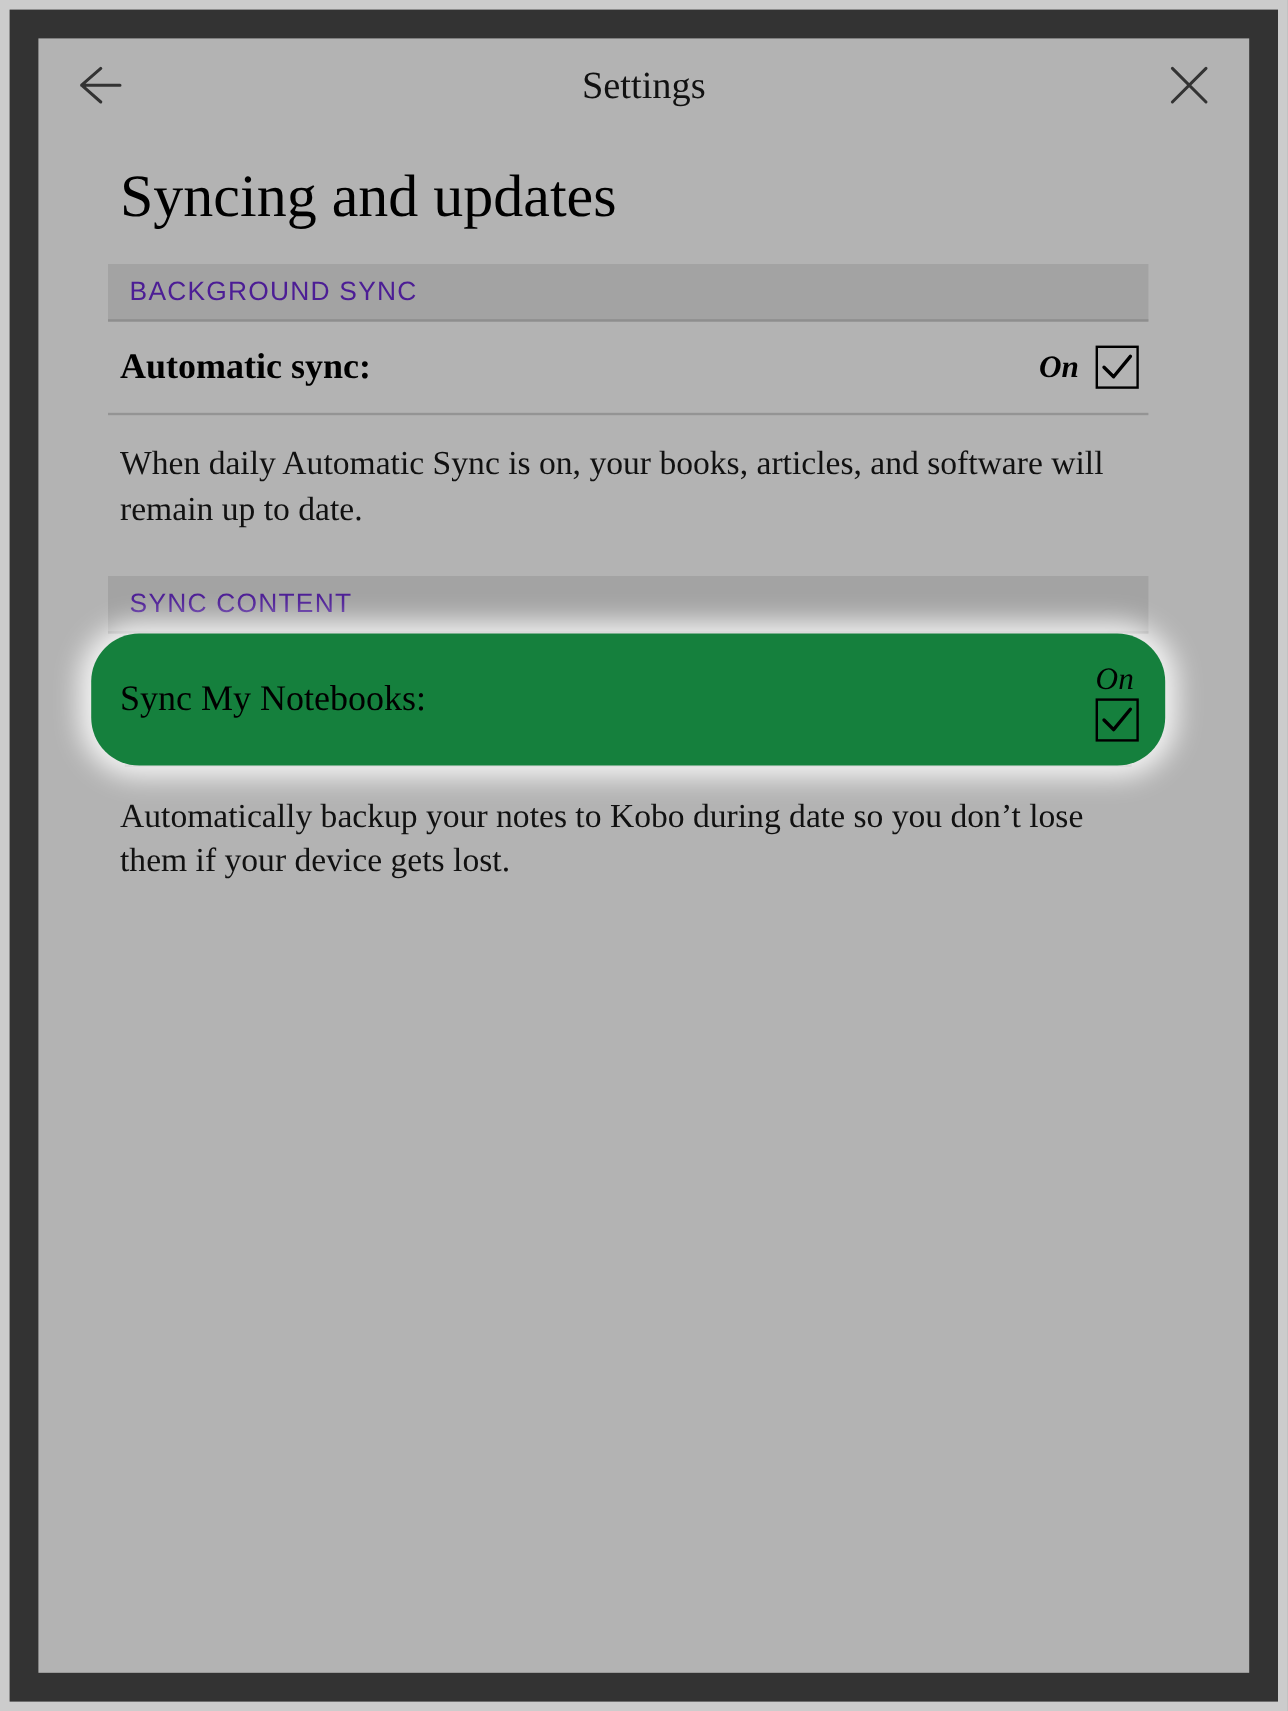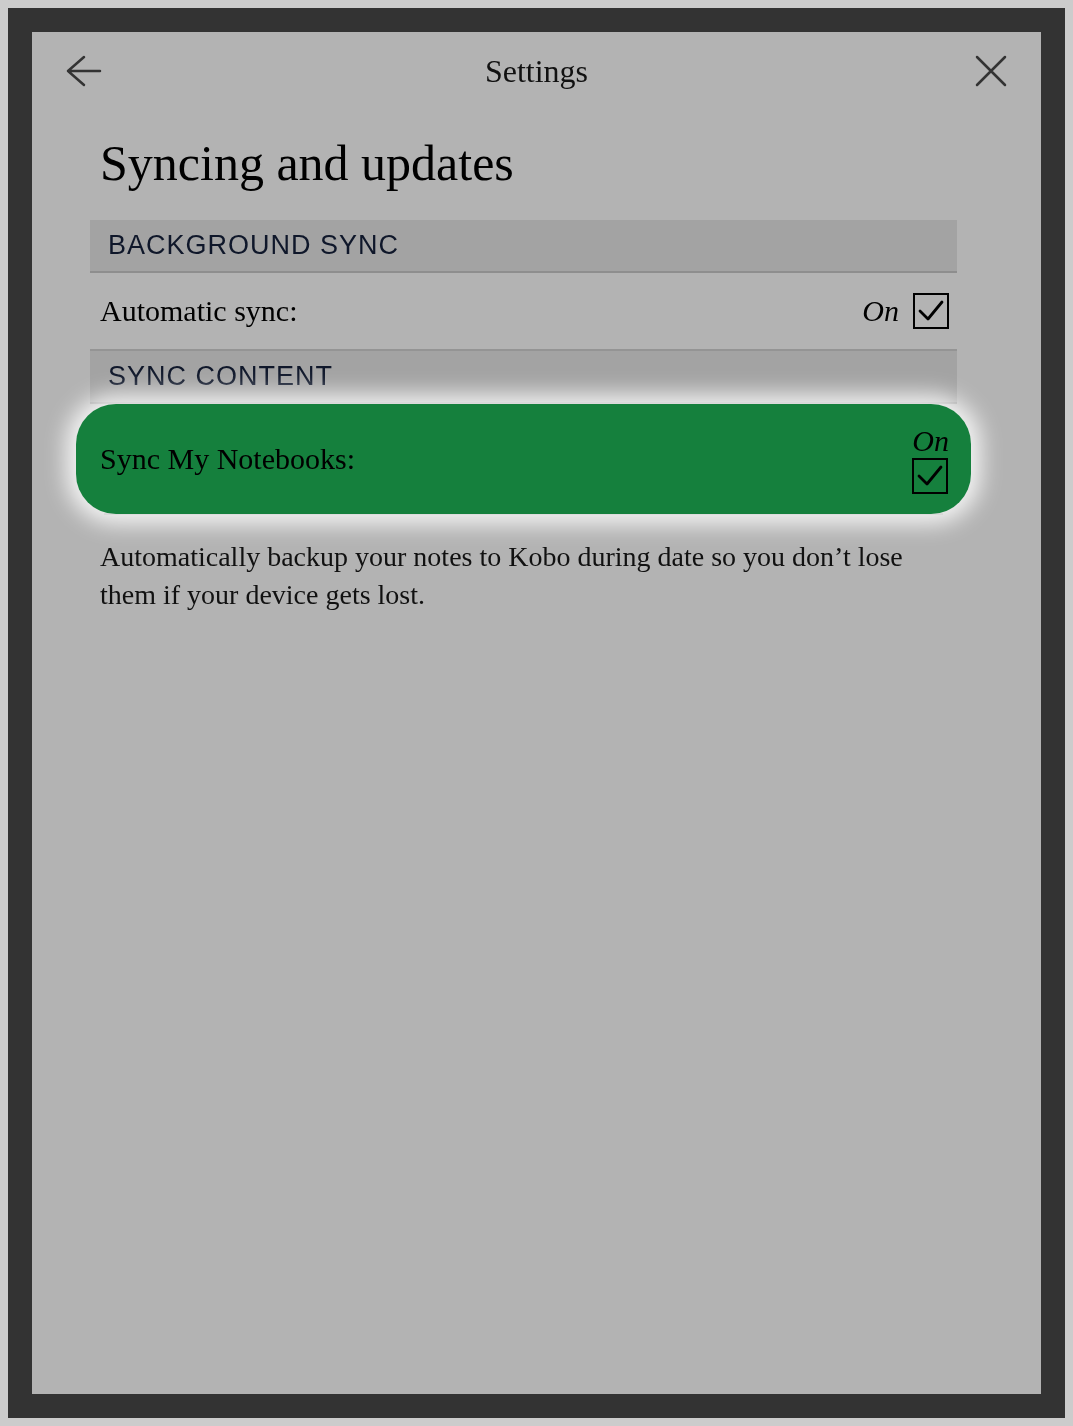--- a/index.html
+++ b/index.html
@@ -72,45 +72,46 @@
   .page-title {
     font-size: 50px;
     font-weight: normal;
     margin-top: 24px;
     margin-bottom: 28px;
     padding-left: 10px;
   }
   .section-header {
     background: #a3a3a3;
     font-family: Arial, Helvetica, sans-serif;
-    font-size: 27px;
+    font-size: 22px;
     letter-spacing: 1px;
-    color: #0f172a;
+    color: #4c1d95;
     padding: 10px 18px;
     border-bottom: 2px solid #8e8e8e;
   }
   .row {
     display: flex;
     align-items: center;
     justify-content: space-between;
     padding: 20px 8px 20px 10px;
     border-bottom: 2px solid #949494;
     font-size: 30px;
+    font-weight: bold;
   }
   .row .label {
     font-size: 30px;
   }
   .row .value-area {
     display: flex;
     align-items: center;
     gap: 14px;
   }
   .value-text {
     font-style: italic;
-    font-size: 30px;
+    font-size: 26px;
   }
   .checkbox {
     width: 36px;
     height: 36px;
     border: 2.5px solid #000;
     display: flex;
     align-items: center;
     justify-content: center;
   }
   .chevron {
@@ -182,20 +183,21 @@
           <span class="value-text">On</span>
           <span class="checkbox">
             <svg width="28" height="28" viewBox="0 0 28 28">
               <path d="M3 14 L11 22 L25 5" stroke="#000" stroke-width="2.8" fill="none" stroke-linecap="round" stroke-linejoin="round"></path>
             </svg>
           </span>
         </span>
       </div>
 
 
+      <div class="description">When daily Automatic Sync is on, your books, articles, and software will remain up to date.</div>
 
       <div class="section-header">SYNC CONTENT</div>
 
       <div class="highlight-wrap">
         <div class="highlight-row">
           <span class="label">Sync My Notebooks:</span>
           <span class="value-area">
             <span class="value-text">On</span>
             <span class="checkbox">
               <svg width="28" height="28" viewBox="0 0 28 28">

